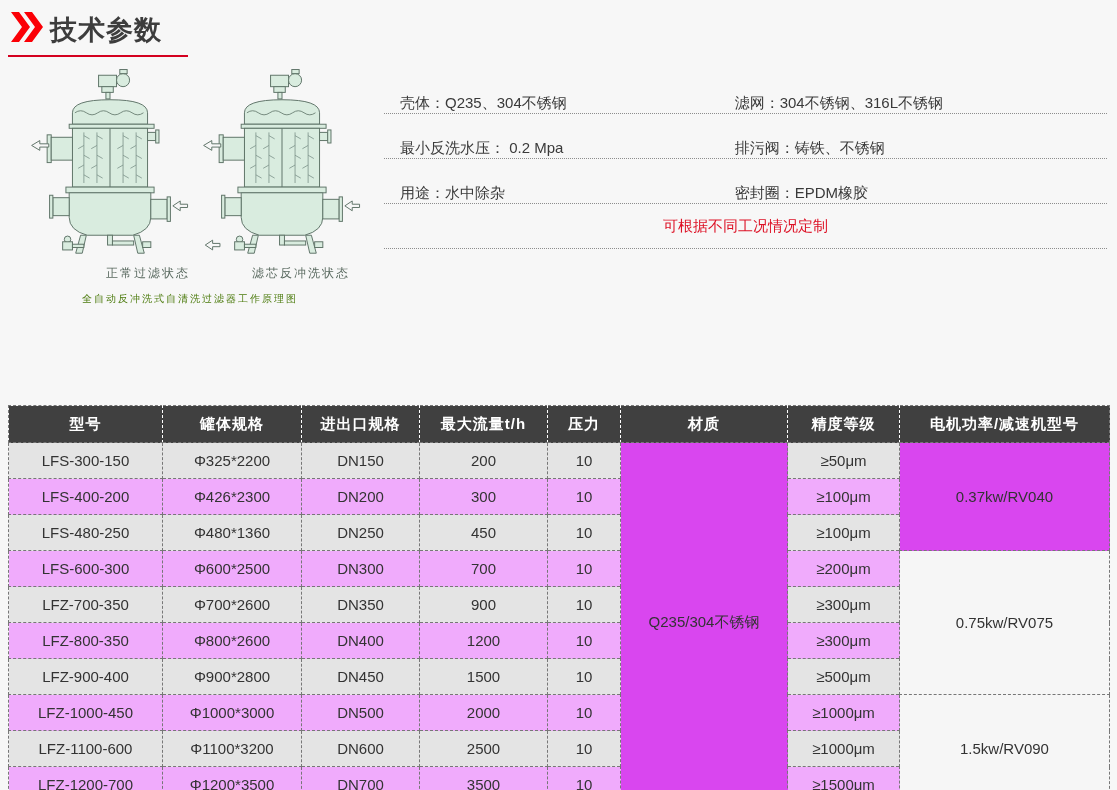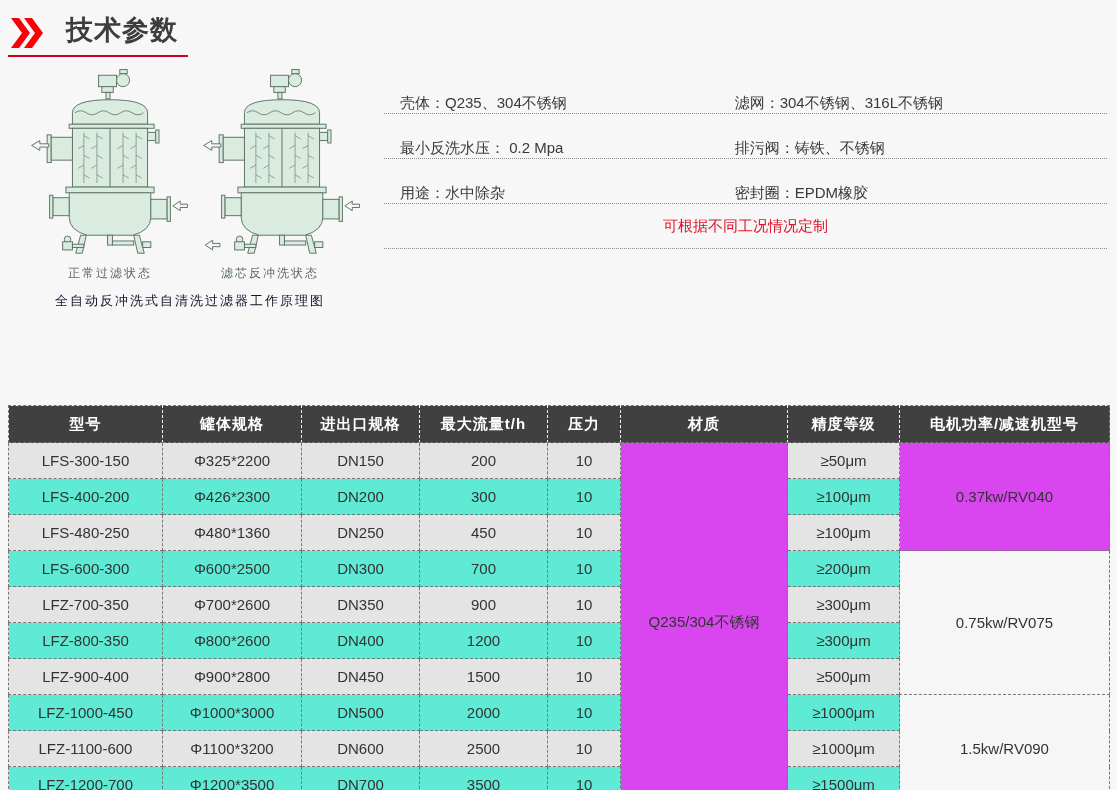--- a/index.html
+++ b/index.html
@@ -5,52 +5,52 @@
   * { margin:0; padding:0; box-sizing:border-box; }
   html,body { width:1117px; height:790px; }
   body {
     background:#f7f7f7;
     font-family:"Liberation Sans", sans-serif;
     color:#3a3a3a;
     overflow:hidden;
     position:relative;
   }
   
-  .sec-header { display:flex; align-items:flex-end; gap:16px; padding:12px 0 0 10px; }
+  .sec-header { display:flex; align-items:flex-start; padding:12px 0 0 10px; }
   .chevrons { width:40px; height:30px; flex:0 0 auto; }
   .sec-title { font-size:27px; font-weight:600; color:#3d3d3d; letter-spacing:1px; }
   .sec-underline { width:180px; height:2px; background:#d4001f; margin:7px 0 0 8px; }
 
   
   .content { display:flex; height:302px; margin-top:4px; }
   .diagrams { width:380px; flex:0 0 auto; padding-top:4px; }
   .vessel-row { display:flex; justify-content:space-between; padding:0 18px 0 30px; }
   .vessel { width:160px; height:196px; }
   .caption-row { display:flex; padding:0 18px 0 30px; margin-top:4px; }
-  .caption-row span { width:160px; text-align:center; font-size:12px; color:#5a6a60; letter-spacing:2px; }
-  .caption-bottom { text-align:center; font-size:13px; color:#0f172a; margin-top:10px; letter-spacing:2px; }
+  .caption-row span { width:160px; text-align:right; font-size:12px; color:#5a6a60; letter-spacing:2px; }
+  .caption-bottom { text-align:center; font-size:10px; color:#4d7c0f; margin-top:10px; letter-spacing:2px; }
 
   .specs { flex:1; padding:0 10px 0 4px; margin-top:8px; }
   .spec-row { display:flex; align-items:flex-end; height:45px; border-bottom:1px dotted #8d8d8d; font-size:15px; color:#3a3a3a; }
   .spec-row .sl { width:48.5%; padding-left:16px; }
   .spec-row .sr { flex:1; }
   .spec-note { display:flex; align-items:center; justify-content:center; height:45px; border-bottom:1px dotted #8d8d8d; font-size:15px; color:#dd1226; }
 
   
   table { border-collapse:collapse; table-layout:fixed; width:1101px; margin:42px 8px 0 8px; font-size:15px; }
   th {
     background:#404040; color:#ffffff; font-weight:bold; height:37px;
     border:1px dashed #ffffff; border-top:1px dashed #777; border-bottom:1px dashed #777;
     letter-spacing:1px;
   }
   th:first-child { border-left:1px dashed #777; }
   th:last-child { border-right:1px dashed #777; }
   td { height:36px; text-align:center; border:1px dashed #777; color:#333; }
   tr.odd td { background:#e4e4e4;margin-left:28px; }
-  tr.even td { background:#5eead4; }
+  tr.even td { background:#f0abfc; }
   td.merged.gray { background:#d946ef; }
   td.merged.light { background:#f6f6f6; }
 </style>
 </head>
 <body>
 
 <div class="sec-header">
   <svg class="chevrons" viewBox="0 0 40 30">
     <path d="M1,30 L12,15 L1,0 L9,0 L20,15 L9,30 Z" fill="#fb0006"></path>
     <path d="M14,30 L25,15 L14,0 L22,0 L33,15 L22,30 Z" fill="#fb0006"></path>

